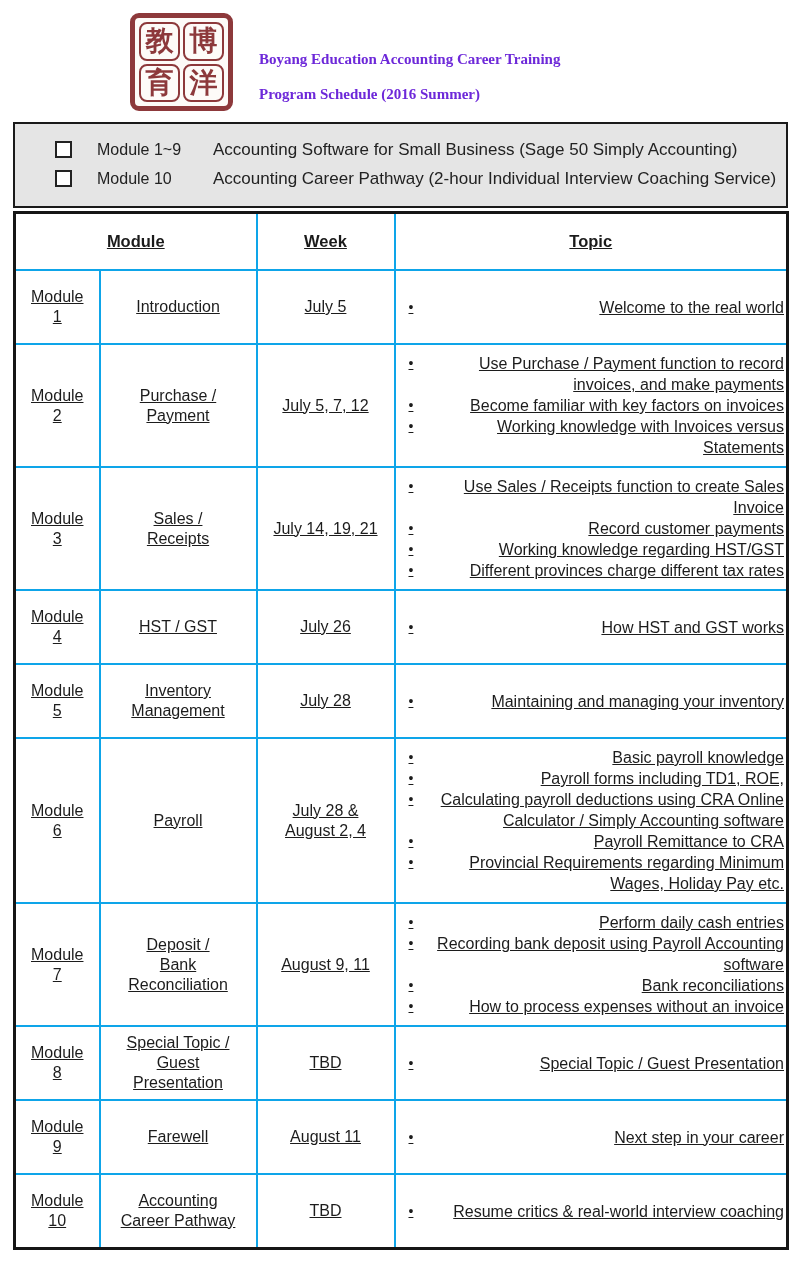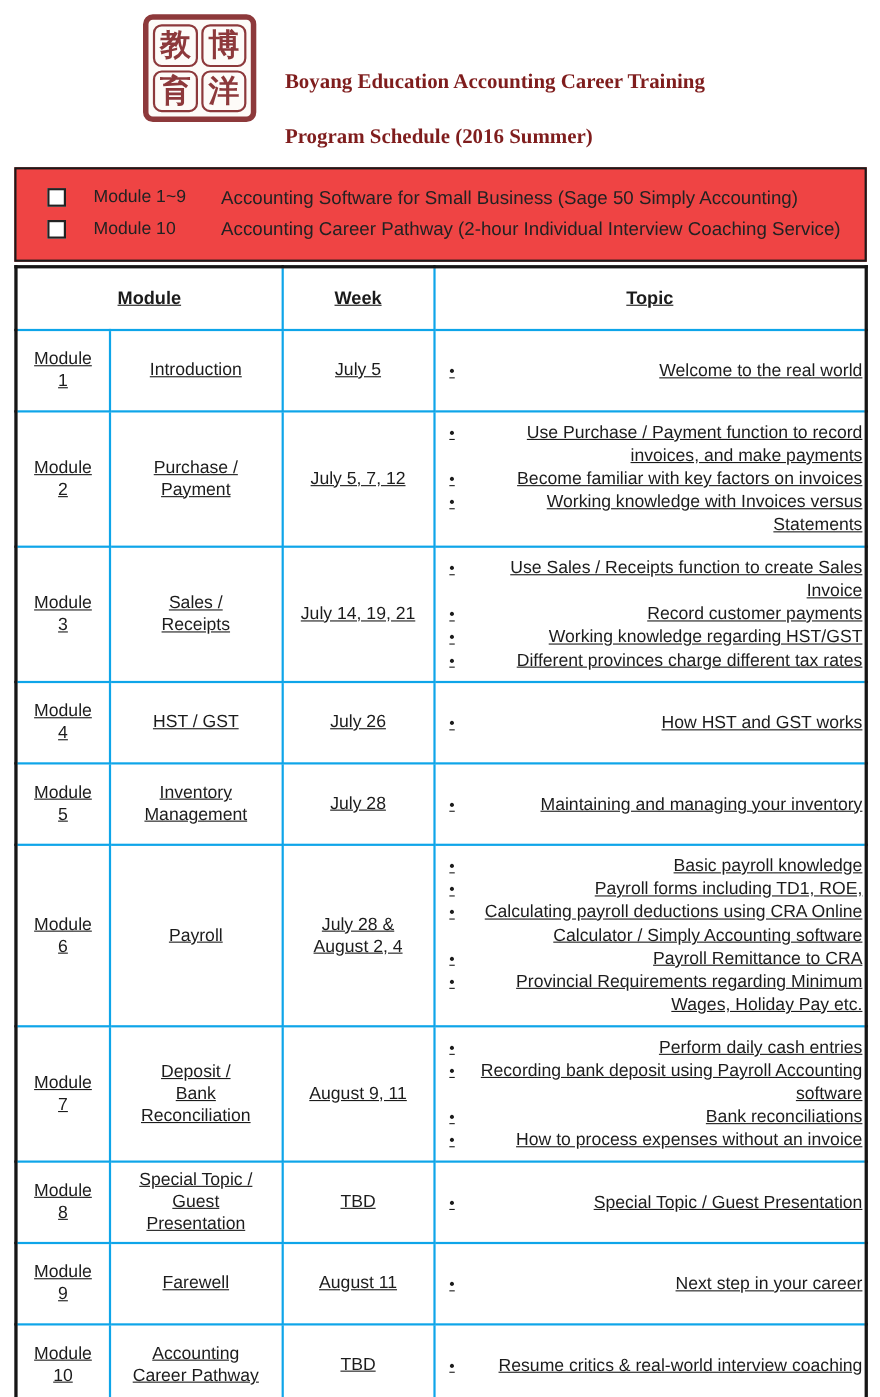--- a/index.html
+++ b/index.html
@@ -23,30 +23,30 @@
   }
   .seal-cell {
     border: 2px solid #8d393b; border-radius: 8px;
     color: #8d393b; font-weight: bold; font-size: 28px; line-height: 1;
     display: flex; align-items: center; justify-content: center;
     overflow: hidden;
   }
   .titles { padding-top: 29px; }
   .title-line {
     font-family: "Liberation Serif", serif;
-    font-weight: bold; font-size: 19px; line-height: 35px;
-    color: #7f1d1d; white-space: nowrap; margin-top: 15px;
+    font-weight: bold; font-size: 15px; line-height: 35px;
+    color: #6d28d9; white-space: nowrap;
   }
 
   
   .legend {
     margin: 10px 12px 0 13px;
     border: 2px solid #1a1a1a;
-    padding: 11px 0 13px 0;
-    background: #ef4444;
+    padding: 11px 0 13px 12px;
+    background: #e5e5e5;
   }
   .legend-item { display: flex; align-items: center; height: 29px; }
   .checkbox {
     width: 13px; height: 13px; box-sizing: content-box;
     border: 2px solid #222; background: #fff;
     margin-left: 28px; flex: 0 0 auto;
   }
   .legend-module { margin-left: 25px; width: 116px; flex: 0 0 auto; font-size: 16px; color: #222; }
   .legend-desc { font-size: 17px; color: #222; white-space: nowrap; }
 

